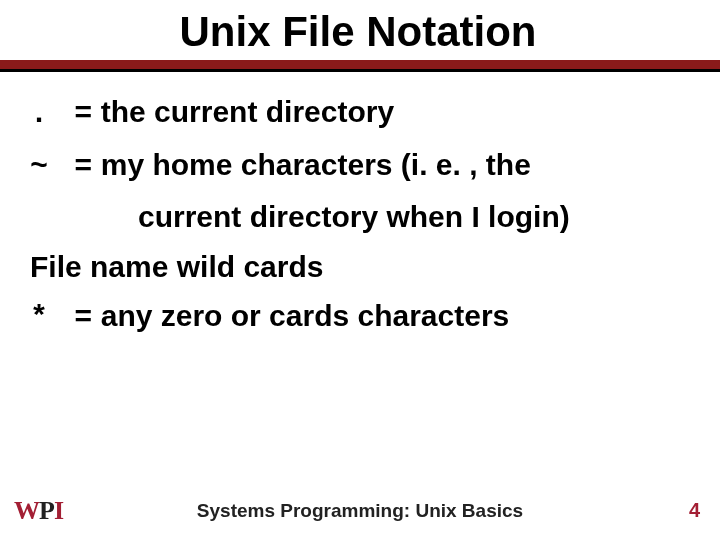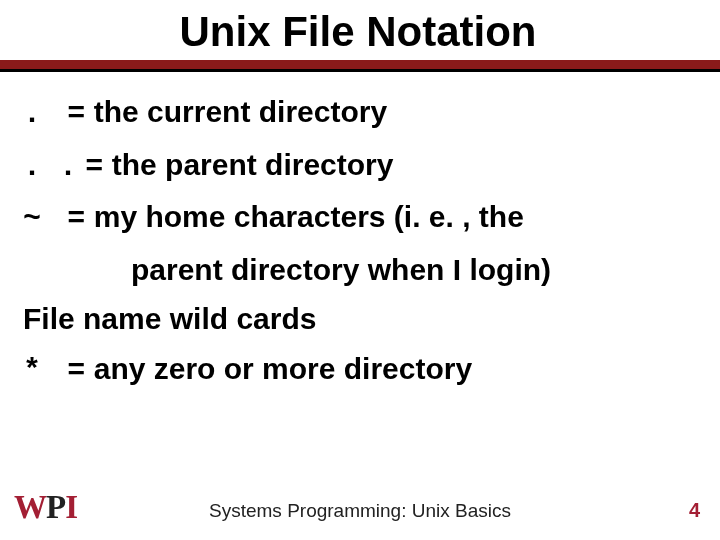--- a/index.html
+++ b/index.html
@@ -23,20 +23,21 @@
   .header-wrap .bar {
     height: 12px;
     background: #8a1a1a;
     border-bottom: 3px solid #000;
   }
   .content {
     padding: 18px 30px 0 23px;
     font-size: 30px;
     line-height: 1.45;
     font-weight: bold;
+    margin-left: 7px;
   }
   .row { margin-bottom: 6px; }
   .sym {
     display: inline-block;
     min-width: 36px;
     text-align: left;
     font-family: "Courier New", monospace;
     font-weight: bold;
   }
   .eq { font-family: "Courier New", monospace; font-weight: bold; }
@@ -47,33 +48,33 @@
     left: 0;
     width: 100%;
     height: 50px;
   }
   .footer .logo {
     position: absolute;
     left: 14px;
     bottom: 6px;
     font-family: Georgia, "Times New Roman", serif;
     font-weight: bold;
-    font-size: 33px;
+    font-size: 26px;
     letter-spacing: -1px;
   }
   .footer .logo .w { color: #a31f34; }
   .footer .logo .p { color: #222; }
   .footer .logo .i { color: #a31f34; }
   .footer .caption {
     position: absolute;
     left: 0; right: 0;
     text-align: center;
     bottom: 10px;
     font-size: 19px;
-    font-weight: normal;
+    font-weight: bold;
     color: #222;
   }
   .footer .pagenum {
     position: absolute;
     right: 20px;
     bottom: 10px;
     font-size: 20px;
     font-weight: bold;
     color: #a31f34;
   }
@@ -87,44 +88,39 @@
 </div>
 
 <div class="content">
 
   <div class="row">
     <span class="sym">.</span>
     <span class="eq">=</span>
     <span>the current directory</span>
   </div>
 
-  <div class="row">
-    <span class="sym">. .</span>
-    <span class="eq">=</span>
-    <span>the parent directory</span>
-  </div>
 
   <div class="row">
     <span class="sym">~</span>
     <span class="eq">=</span>
     <span>my home characters (i. e. , the</span>
   </div>
   <div class="row indent-cont">
-    <span>parent directory when I login)</span>
+    <span>current directory when I login)</span>
   </div>
 
   <div class="row">
     <span>File name wild cards</span>
   </div>
 
 
   <div class="row">
     <span class="sym">*</span>
     <span class="eq">=</span>
-    <span>any zero or more directory</span>
+    <span>any zero or cards characters</span>
   </div>
 
 </div>
 
 <div class="footer">
   <div class="logo">
     <span class="w">W</span><span class="p">P</span><span class="i">I</span>
   </div>
   <div class="caption">Systems Programming:  Unix Basics</div>
   <div class="pagenum">4</div>

